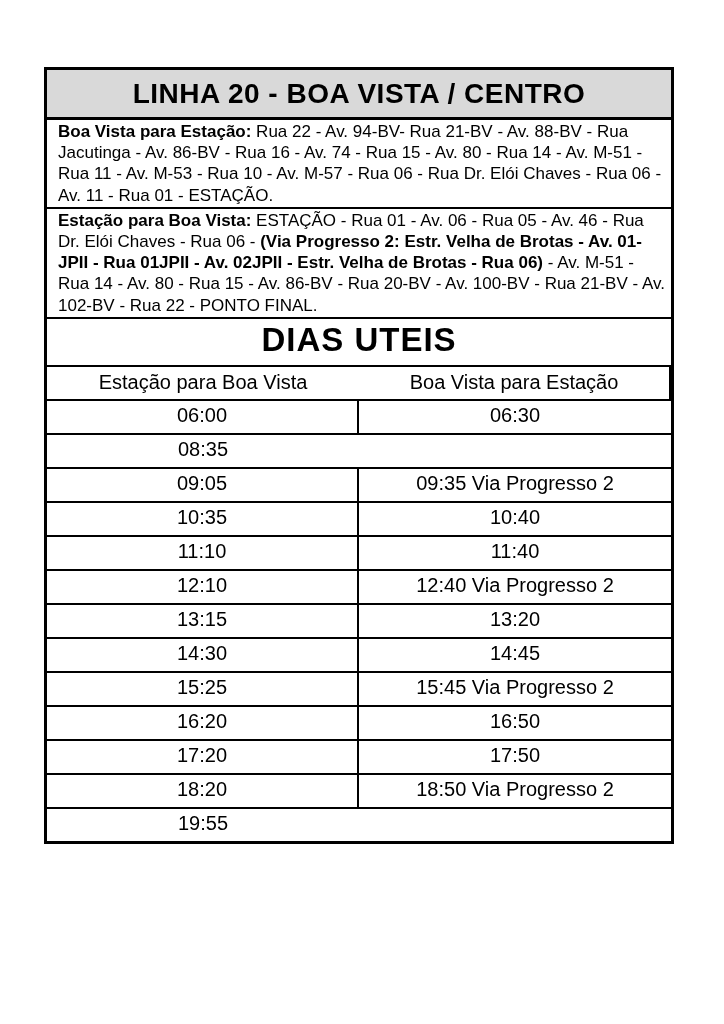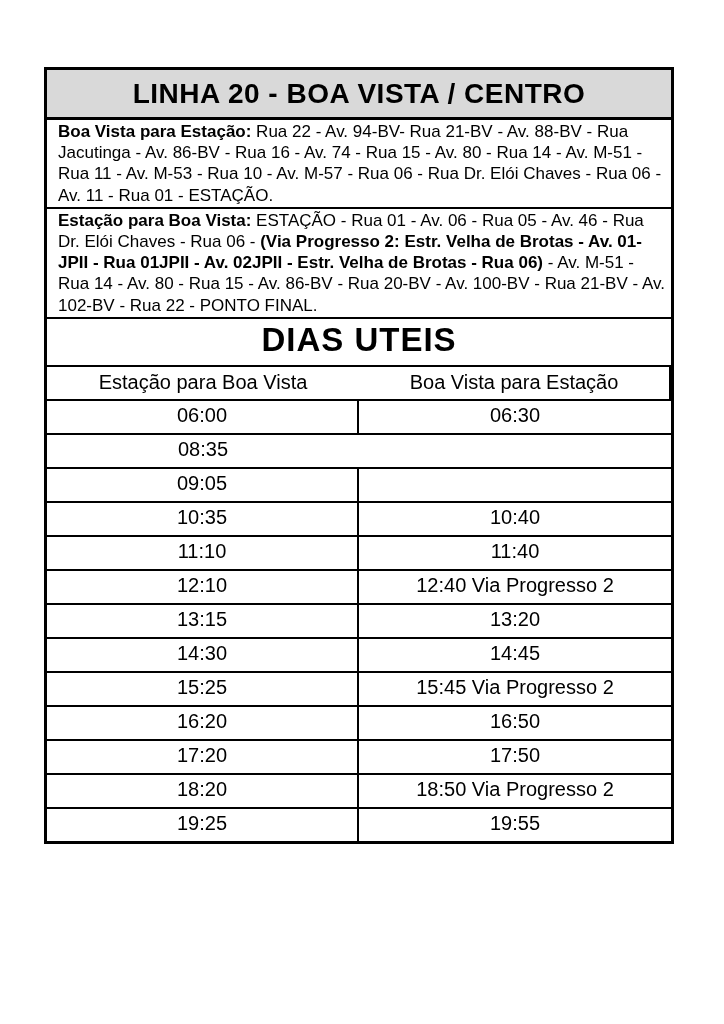--- a/index.html
+++ b/index.html
@@ -114,20 +114,21 @@
     <div>
         <div class="trow">
           <div class="tcell first">06:00</div>
           <div class="tcell">06:30</div>
         </div>
         <div class="trow">
           <div class="tcell">08:35</div>
         </div>
         <div class="trow">
           <div class="tcell first">09:05</div>
+          <div class="tcell">09:35 Via Progresso 2</div>
         </div>
         <div class="trow">
           <div class="tcell first">10:35</div>
           <div class="tcell">10:40</div>
         </div>
         <div class="trow">
           <div class="tcell first">11:10</div>
           <div class="tcell">11:40</div>
         </div>
         <div class="trow">
@@ -152,19 +153,18 @@
         </div>
         <div class="trow">
           <div class="tcell first">17:20</div>
           <div class="tcell">17:50</div>
         </div>
         <div class="trow">
           <div class="tcell first">18:20</div>
           <div class="tcell">18:50 Via Progresso 2</div>
         </div>
         <div class="trow">
-          <div class="tcell first">19:25</div>
           <div class="tcell">19:55</div>
         </div>
       </div>
 
   </div>
 </div>
 
 </body></html>

